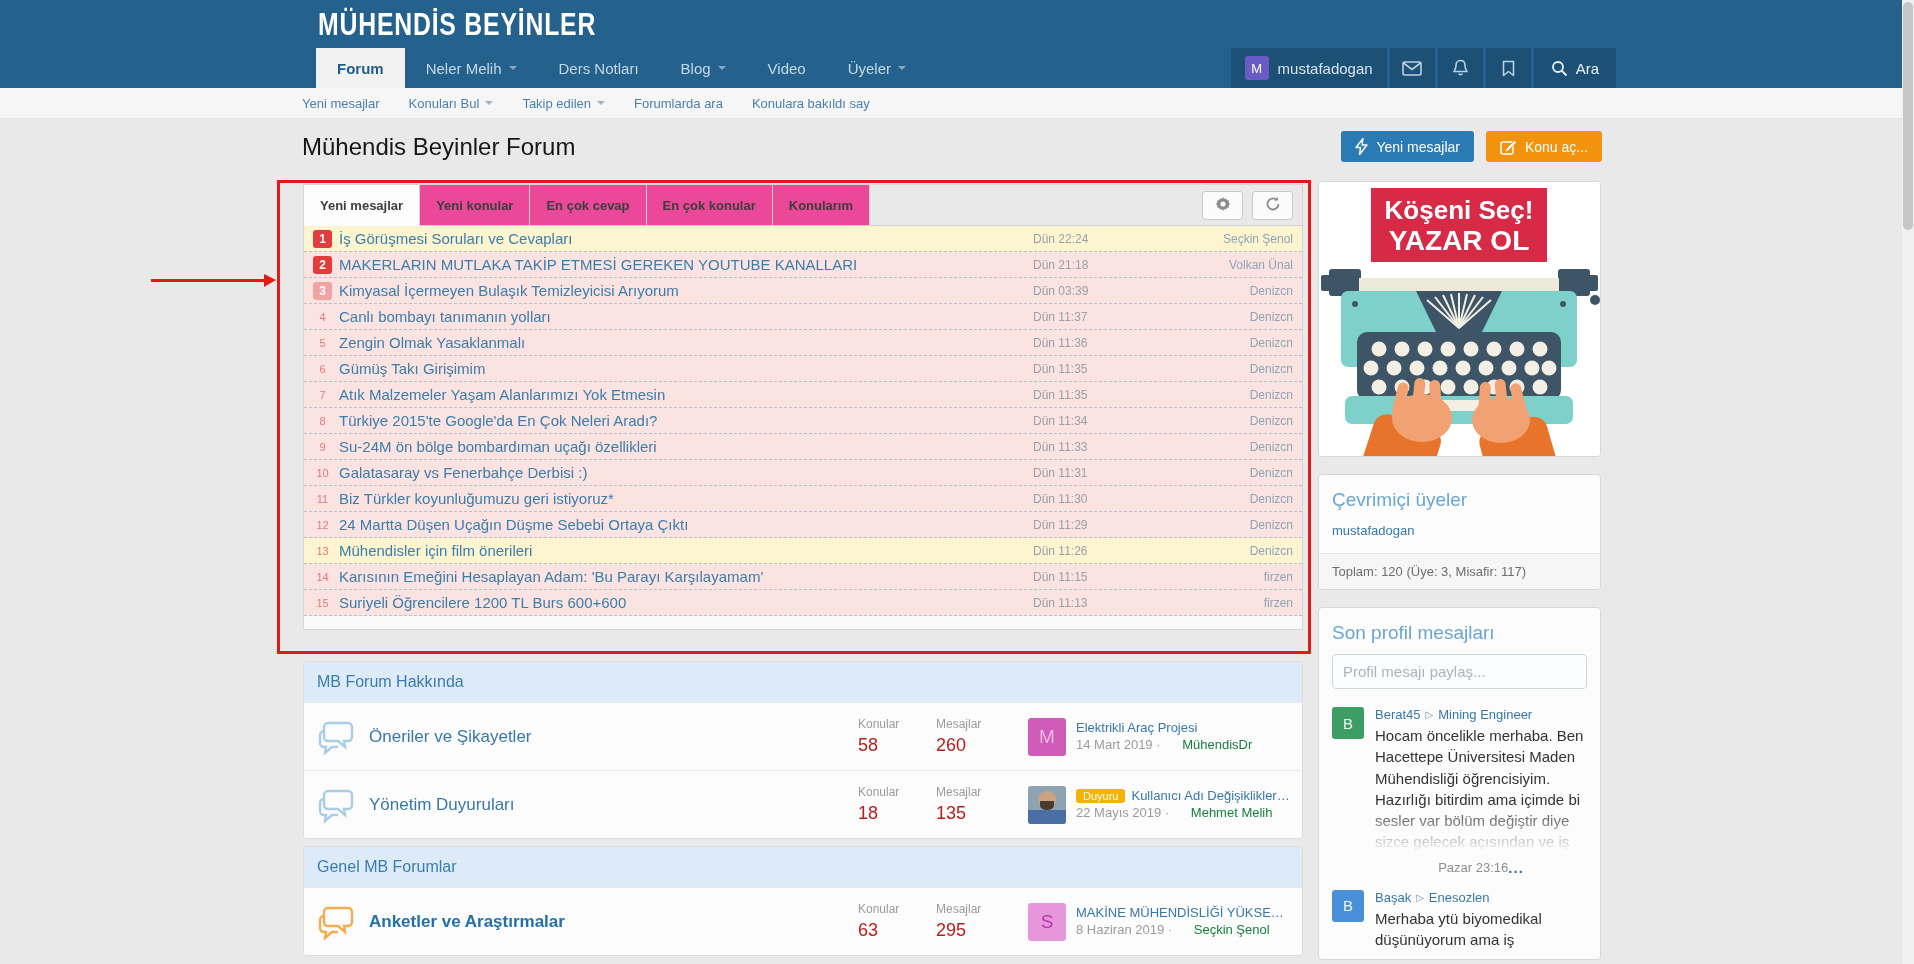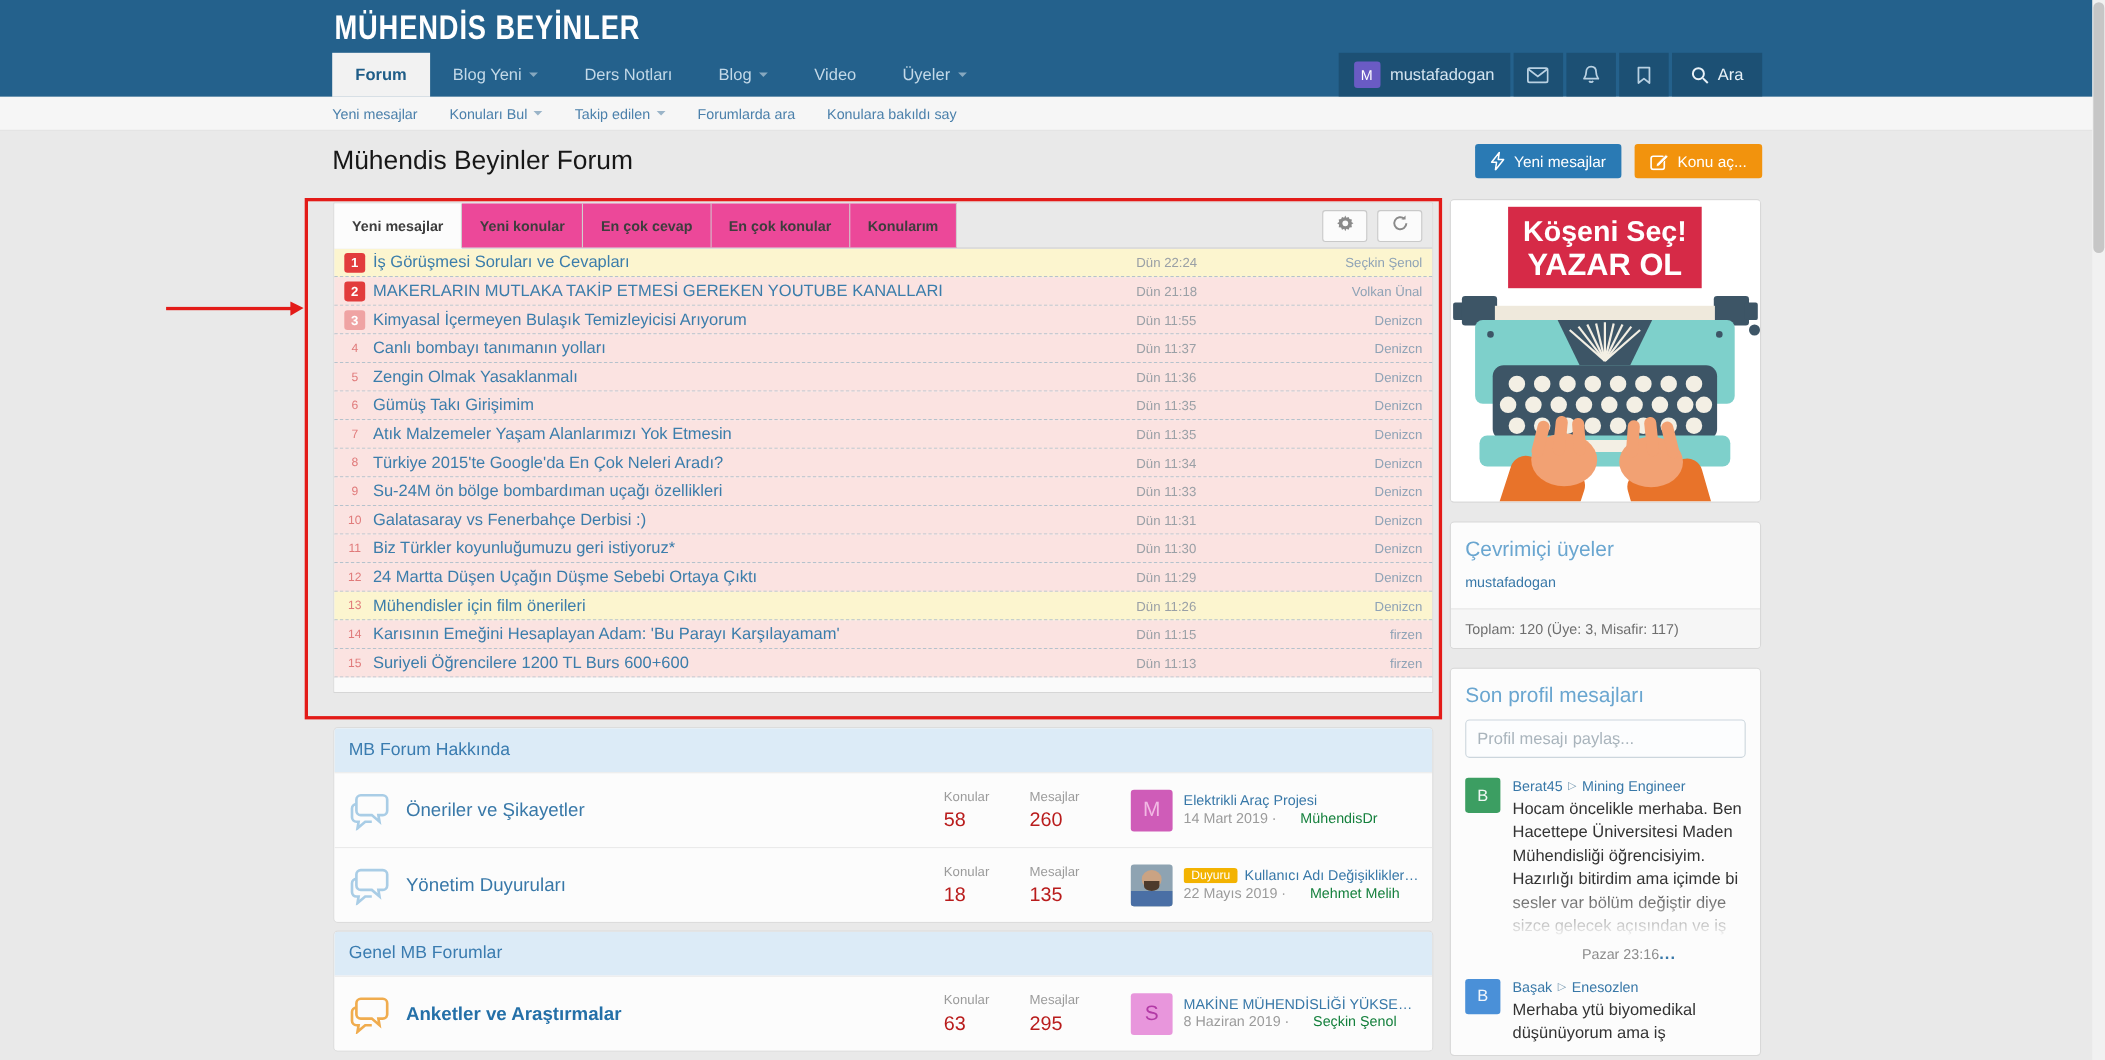--- a/index.html
+++ b/index.html
@@ -2,21 +2,21 @@
 <html><head>
 <meta charset="utf-8">
 <style>
   * { margin:0; padding:0; box-sizing:border-box; }
   html,body { width:1914px; height:964px; }
   body { font-family:"Liberation Sans","DejaVu Sans",sans-serif; background:#e9e9e9; }
   .app { position:relative; width:1914px; height:964px; overflow:hidden; background:#e9e9e9; }
 
   
   .navbar { position:absolute; top:0; left:0; right:0; height:88px; background:#24618c; }
-  .nav-c { position:absolute; left:302px; width:1300px; height:100%; }
+  .nav-c { position:absolute; left:316px; width:1300px; height:100%; }
   .logo { position:absolute; left:2px; top:7px; color:#fff; font-size:31px; font-weight:bold;
           letter-spacing:1px; transform:scaleX(.8); transform-origin:left center; white-space:nowrap; }
   .nav-tabs { position:absolute; left:0; bottom:0; display:flex; height:40px; }
   .nav-tab { display:flex; align-items:center; gap:7px; padding:0 21px; color:#c3d9e8; font-size:15px; cursor:pointer; }
   .nav-tab.active { background:#f2f2f2; color:#1f5d88; font-weight:bold; }
   .caret { width:0; height:0; border-left:4px solid transparent; border-right:4px solid transparent;
            border-top:4px solid rgba(255,255,255,.45); }
   .user-area { position:absolute; right:0; bottom:0; height:40px; display:flex; gap:3px; }
   .user-chip { background:#1c5074; display:flex; align-items:center; gap:9px; padding:0 14px; color:#d5e5f0; font-size:15px; }
   .mini-avatar { width:24px; height:24px; border-radius:3px; display:flex; align-items:center; justify-content:center;
@@ -125,21 +125,21 @@
 <div class="app">
 
   <div class="navbar">
     <div class="nav-c">
       <div class="logo">MÜHENDİS BEYİNLER</div>
       <div class="nav-tabs" id="nav-tabs">
           <div class="nav-tab active">
             <span>Forum</span>
           </div>
           <div class="nav-tab">
-            <span>Blog Yeni</span>
+            <span>Neler Melih</span>
             <span class="caret"></span>
           </div>
           <div class="nav-tab">
             <span>Ders Notları</span>
           </div>
           <div class="nav-tab">
             <span>Blog</span>
             <span class="caret"></span>
           </div>
           <div class="nav-tab">
@@ -271,21 +271,21 @@
         </div>
         <div class="thread bg-pink">
           <span class="tnum strong">2</span>
           <span class="ttitle">MAKERLARIN MUTLAKA TAKİP ETMESİ GEREKEN YOUTUBE KANALLARI</span>
           <span class="tdate">Dün 21:18</span>
           <span class="tauthor">Volkan Ünal</span>
         </div>
         <div class="thread bg-pink">
           <span class="tnum light">3</span>
           <span class="ttitle">Kimyasal İçermeyen Bulaşık Temizleyicisi Arıyorum</span>
-          <span class="tdate">Dün 11:55</span>
+          <span class="tdate">Dün 03:39</span>
           <span class="tauthor">Denizcn</span>
         </div>
         <div class="thread bg-pink">
           <span class="tnum">4</span>
           <span class="ttitle">Canlı bombayı tanımanın yolları</span>
           <span class="tdate">Dün 11:37</span>
           <span class="tauthor">Denizcn</span>
         </div>
         <div class="thread bg-pink">
           <span class="tnum">5</span>

